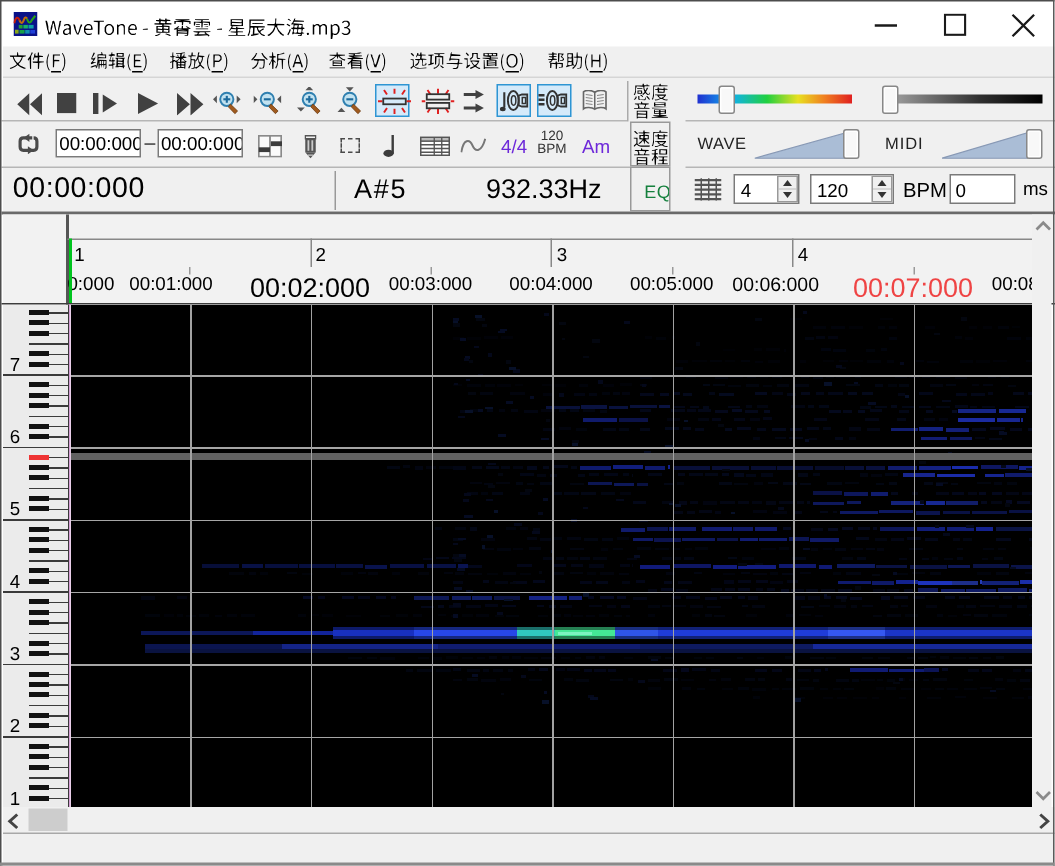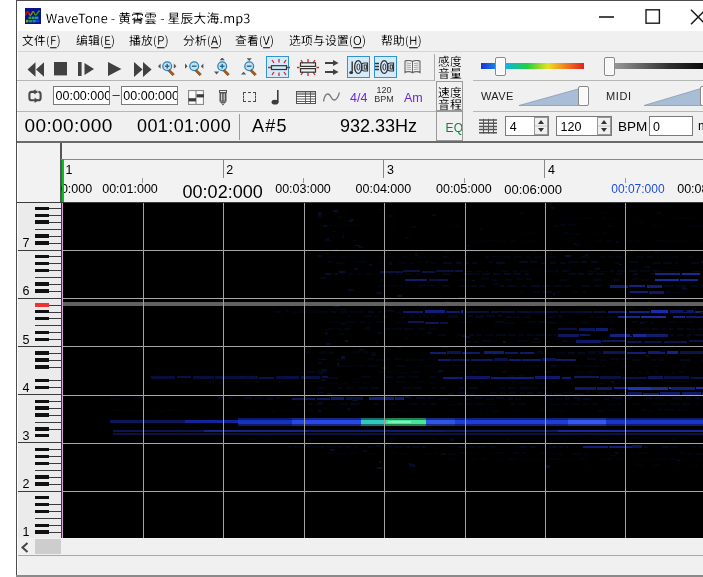--- a/index.html
+++ b/index.html
@@ -1,16 +1,16 @@
 <!DOCTYPE html>
 <html><head><meta charset="utf-8"><style>
 *{margin:0;padding:0;box-sizing:border-box}
 html,body{width:703px;height:577px;overflow:hidden;background:#fff;
   font-family:"Liberation Sans",sans-serif;-webkit-font-smoothing:antialiased}
-#win{position:absolute;left:16px;top:0;width:604px;height:577px}
+#win{position:absolute;left:0;top:0;width:604px;height:577px}
 .t12{position:absolute;font-size:12.5px;color:#6d28d9}
 .t11{position:absolute;font-size:11px;color:#222}
 .selbox{position:absolute;width:23px;height:22px;background:#d5eafa;border:1.4px solid #2e95d3}
 .thumb{position:absolute;width:11px;height:19px;background:#f8f8f8;border:1px solid #888;border-radius:2px;box-shadow:inset 0 0 0 1px #fff}
 </style></head><body>
 <div id="win">
     <div style="position:absolute;left:1px;top:1px;width:701px;height:575px">
       <svg style="position:absolute;left:8px;top:7px" width="16" height="16" viewBox="0 0 16 16">
         <rect width="16" height="16" fill="#0a1288"></rect>
         <path d="M0.5 7.5 C1.5 3 3 3 4 5.5" fill="none" stroke="#c41c0c" stroke-width="1.4"></path>
@@ -178,21 +178,20 @@
         <rect x="0.5" y="0.5" width="19" height="2.6" fill="#bbb" stroke="#555" stroke-width="1"></rect>
         <path d="M0.5 5.5 19.5 5.5 M0.5 8 19.5 8 M0.5 10.5 19.5 10.5 M9.5 0.5 9.5 12.5 M14.5 0.5 14.5 12.5" stroke="#555" stroke-width="0.9"></path>
       </svg>
       <svg style="position:absolute;left:305.5px;top:91px" width="17" height="10" viewBox="0 0 17 10">
         <path d="M0.5 9.5 C2 0.5 6 0.5 8 5 C10 9.5 14 9.5 16.5 0.5" fill="none" stroke="#777" stroke-width="1.3"></path>
       </svg>
       <div class="t12" style="left:333px;top:89.5px">4/4</div>
       <div style="position:absolute;left:356px;top:84.5px;width:22px;text-align:center;font-size:9px;line-height:9.5px;color:#333">120<br>BPM</div>
       <div class="t12" style="left:387px;top:89.5px">Am</div>
       <div style="position:absolute;left:7.5px;top:114.3px;font-size:19px;letter-spacing:0.4px;color:#000">00:00:000</div>
-      <div style="position:absolute;left:120px;top:115px;font-size:18px;letter-spacing:0.4px;color:#000">001:01:000</div>
       <div style="position:absolute;left:221.8px;top:113px;width:1px;height:26px;background:#999"></div>
       <div style="position:absolute;left:235px;top:115px;font-size:18px;letter-spacing:1.2px;color:#000">A#5</div>
       <div style="position:absolute;left:400px;top:115px;font-size:18px;color:#000;transform:translateX(-100%)">932.33Hz</div>
       <svg style="position:absolute;left:420.6px;top:51.0px;" width="26" height="20" viewBox="0 0 26 20">
         <path d="M8.75 12.25L10.25 14.00L10.75 14.50L11.25 14.25L10.75 13.25L9.50 12.00ZM3.50 12.00L3.50 14.00L3.75 14.50L8.00 14.75L8.50 14.25L8.50 13.75L8.50 13.00L8.00 13.00L8.00 13.75L7.50 14.25L4.75 14.25L4.25 13.75L4.25 12.00ZM2.00 12.00L1.75 12.50L1.50 13.25L0.50 14.25L1.25 14.50L2.00 13.75L2.50 12.75ZM14.75 11.00L14.75 11.50L16.00 11.50L16.50 12.00L16.50 12.25L17.00 12.75L17.25 12.75L18.00 13.50L17.00 14.00L16.00 14.25L14.50 14.25L14.75 15.00L16.25 14.75L18.25 14.00L19.50 14.00L20.25 14.50L21.25 14.75L22.75 15.00L23.25 14.25L21.75 14.25L20.75 14.00L20.50 13.75L20.00 13.50L21.25 12.50L22.00 11.50L22.00 11.00ZM17.00 11.75L21.00 11.75L20.25 12.50L19.50 13.00L18.75 13.25L18.00 12.75ZM5.00 11.00L5.00 11.75L5.25 11.75L6.00 12.25L6.50 12.75L6.75 12.25L6.00 11.50ZM2.75 6.75L2.75 7.25L6.25 7.25L6.25 6.75ZM16.50 6.25L16.25 7.25L14.75 7.25L14.75 7.75L16.50 8.00L16.50 9.75L21.00 9.75L21.25 7.75L23.00 7.75L23.00 7.25L21.00 7.00L21.00 6.25L20.50 6.25L20.25 7.25L17.25 7.00L17.25 6.25ZM17.50 7.75L20.50 8.00L20.25 9.25L17.25 9.00ZM17.75 4.00L17.50 5.00L13.50 5.00L13.50 10.25L13.25 12.00L13.00 13.25L12.50 14.00L13.25 14.50L13.50 13.75L13.75 12.75L14.00 11.75L14.00 6.00L14.50 5.50L23.00 5.50L23.00 5.00L18.50 4.75L18.50 3.75ZM6.50 3.75L6.25 5.00L1.50 5.00L1.50 8.50L1.25 9.50L1.00 10.25L0.50 10.75L1.00 11.50L1.50 10.75L1.75 10.00L2.00 9.25L2.00 7.00L2.50 5.50L6.75 5.75L7.00 6.50L7.00 7.25L7.50 8.75L7.75 9.25L6.25 10.75L6.00 8.25L3.00 8.25L3.00 10.50L6.00 10.50L6.75 11.25L8.25 10.00L9.25 11.00L9.75 11.25L11.00 11.00L11.25 10.50L10.75 9.25L10.75 10.25L10.25 10.75L9.75 10.50L8.75 9.50L8.75 9.00L9.75 7.25L10.00 6.50L9.25 6.50L9.00 7.00L8.75 7.75L8.25 8.25L8.00 7.75L7.75 7.50L7.50 6.50L7.75 5.50L11.00 5.50L11.00 5.00L9.75 4.75L9.75 4.25L8.25 4.25L8.75 4.25L9.00 4.50L9.50 4.75L7.25 4.75L7.25 3.75ZM3.75 8.75L5.50 9.00L5.25 10.00L3.50 9.75Z" fill="#000"></path>
       </svg>
       <svg style="position:absolute;left:420.6px;top:62.7px;" width="26" height="20" viewBox="0 0 26 20">
         <path d="M2.50 9.75L2.50 15.00L3.00 15.00L3.25 14.50L8.50 14.50L8.75 15.00L9.50 15.00L9.50 9.75ZM3.25 12.25L8.75 12.50L8.50 14.00L3.00 13.75ZM3.25 10.25L8.75 10.50L8.50 11.75L3.00 11.50ZM14.00 9.00L14.00 11.75L17.50 12.00L17.25 12.75L13.50 12.75L13.75 13.25L17.25 14.00L12.50 14.00L12.50 14.50L23.25 14.50L23.25 14.00L18.50 13.25L22.25 13.25L22.25 12.75L18.25 12.50L18.50 11.75L22.00 11.75L22.00 9.00ZM18.50 10.50L21.25 10.75L21.00 11.50L18.25 11.25ZM14.75 10.50L17.50 10.75L17.25 11.50L14.50 11.25ZM18.50 9.25L21.25 9.50L21.00 10.25L18.25 10.00ZM14.75 9.25L17.50 9.50L17.25 10.25L14.50 10.00ZM12.50 7.75L12.75 8.25L23.25 7.75ZM14.00 4.25L14.00 7.00L21.75 7.00L21.75 4.25ZM15.00 5.75L21.00 6.00L20.75 6.75L14.75 6.50ZM15.00 4.50L21.00 4.75L20.75 5.50L14.75 5.25ZM5.50 3.75L5.25 5.00L1.25 5.00L1.25 5.50L3.25 5.75L3.00 6.00L3.50 7.00L3.25 8.00L0.75 8.00L0.75 8.50L11.00 8.50L11.00 8.00L8.00 7.75L8.25 7.25L8.75 5.75L10.50 5.50L10.50 5.00L6.25 4.75L6.00 3.75ZM4.00 5.50L8.00 5.75L8.00 6.50L7.50 7.25L7.25 8.00L4.25 7.75L4.25 6.75L3.75 6.00Z" fill="#000"></path>
       </svg>
       <svg style="position:absolute;left:421.4px;top:82.1px;" width="26" height="20" viewBox="0 0 26 20">
@@ -258,21 +257,21 @@
       <div style="position:absolute;left:446.8px;top:177.3px;width:1px;height:5px;background:#999"></div>
       <div style="position:absolute;left:607.6px;top:177.3px;width:1px;height:5px;background:#999"></div>
       <div style="position:absolute;left:44px;top:180.5px;width:643px;height:16px;overflow:hidden">
         <div style="position:absolute;left:-36.6px;top:0px;width:80px;text-align:center;font-size:12.5px;color:#000">00:00:000</div>
         <div style="position:absolute;left:41.2px;top:0px;width:80px;font-size:12.5px;color:#000">00:01:000</div>
         <div style="position:absolute;left:121.6px;top:0px;width:80px;text-align:left;font-size:18px;color:#000">00:02:000</div>
         <div style="position:absolute;left:202.0px;top:0px;width:80px;text-align:center;font-size:12.5px;color:#000">00:03:000</div>
         <div style="position:absolute;left:282.4px;top:0px;width:80px;text-align:center;font-size:12.5px;color:#000">00:04:000</div>
         <div style="position:absolute;left:362.8px;top:0px;width:80px;text-align:center;font-size:12.5px;color:#000">00:05:000</div>
         <div style="position:absolute;left:443.2px;top:0px;width:80px;text-align:left;font-size:13px;color:#000">00:06:000</div>
-        <div style="position:absolute;left:523.6px;top:0px;width:80px;text-align:right;font-size:12px;color:#1d4ed8">00:07:000</div>
+        <div style="position:absolute;left:523.6px;top:0px;width:80px;text-align:right;font-size:18px;color:#ef4444">00:07:000</div>
         <div style="position:absolute;left:604.0px;top:0px;width:80px;text-align:center;font-size:12.5px;color:#000">00:08:000</div>
       </div>
       <div style="position:absolute;left:45px;top:158.3px;width:1.7px;height:43.2px;background:#00c41e"></div>
       <div style="position:absolute;left:0px;top:200.6px;width:703px;height:1.3px;background:#3c3c3c"></div>
       <svg style="position:absolute;left:1px;top:202px" width="45" height="335" viewBox="0 0 45 335" shape-rendering="crispEdges">
         <rect x="0" y="0" width="44.2" height="335.0" fill="#ebebeb"></rect>
         <rect x="30.8" y="5.27" width="12.400000000000002" height="0.9" fill="#3a3a3a"></rect>
         <rect x="17.2" y="3.67" width="13.600000000000001" height="3.4" fill="#111"></rect>
         <rect x="30.8" y="12.16" width="12.400000000000002" height="0.9" fill="#3a3a3a"></rect>
         <rect x="17.2" y="10.56" width="13.600000000000001" height="3.4" fill="#111"></rect>

